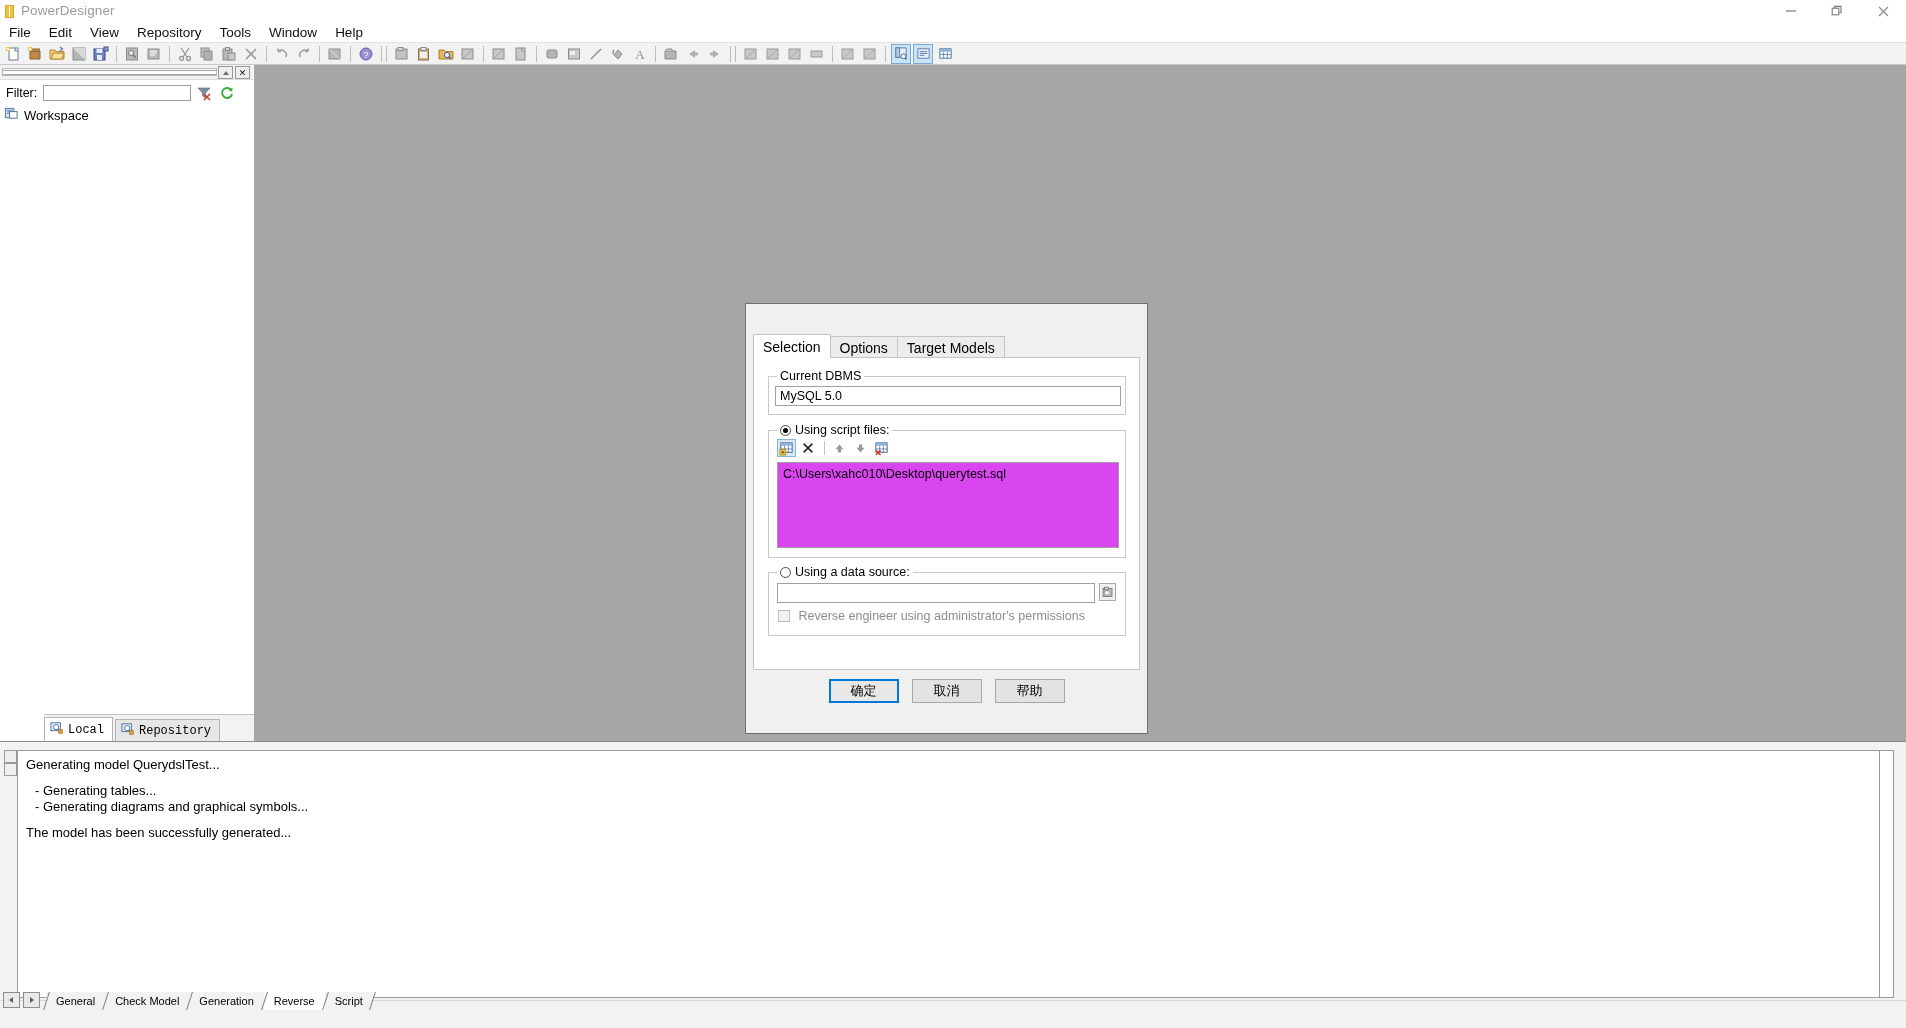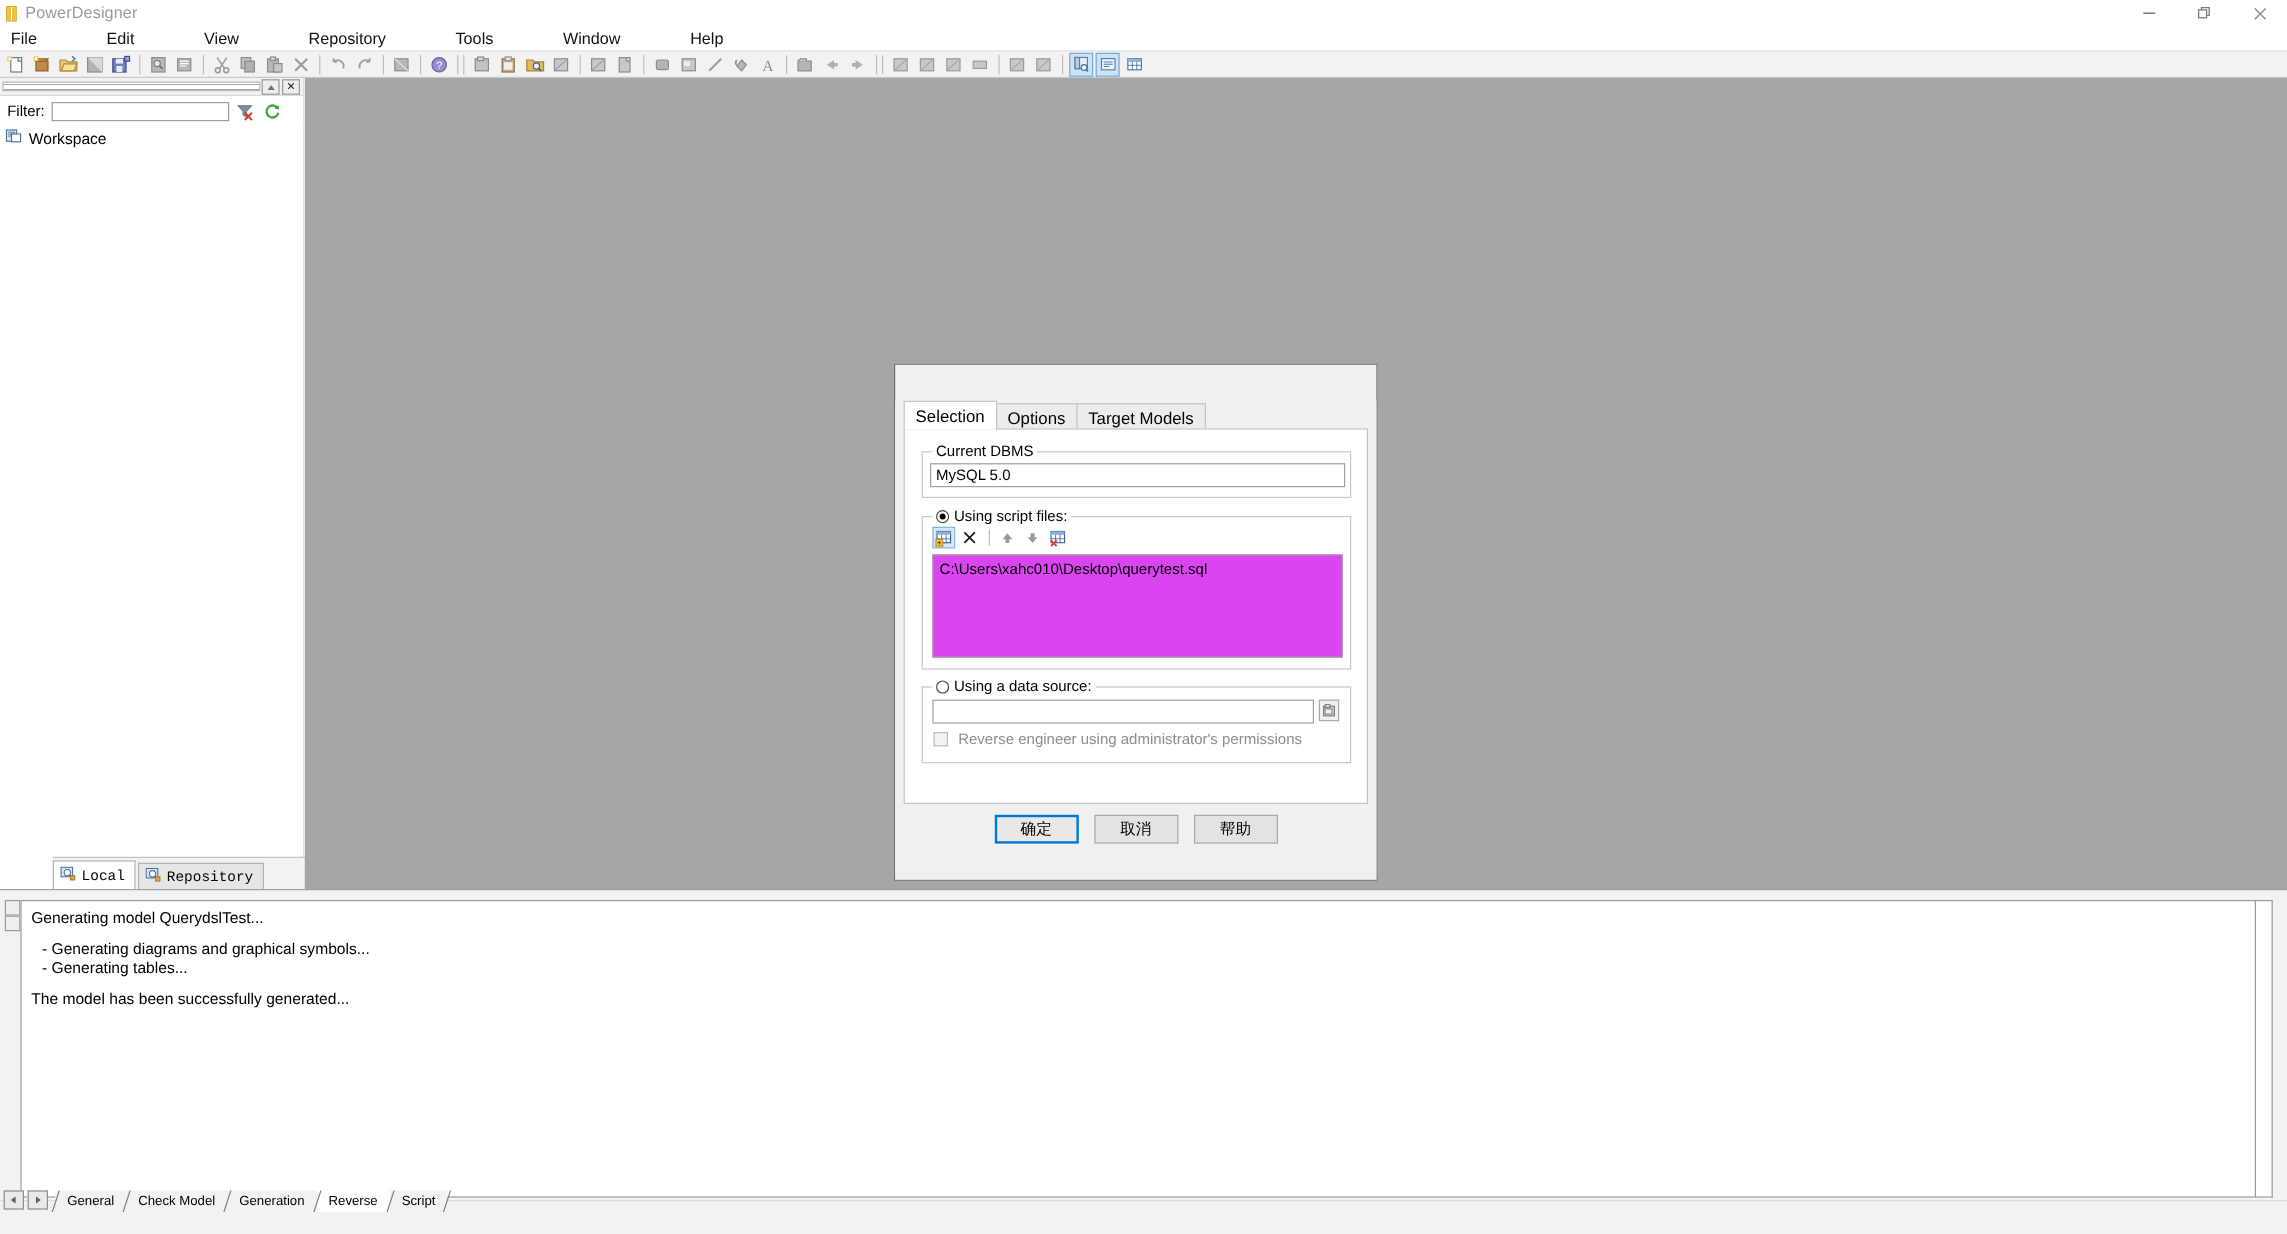--- a/index.html
+++ b/index.html
@@ -15,21 +15,21 @@
   .titlebar{position:absolute;left:0;top:0;width:1906px;height:22px;background:#ffffff;}
   .tb-icon{position:absolute;left:5px;top:5px;width:9px;height:13px;
            background:linear-gradient(90deg,#f0c040 0 45%,#ffffff 45% 55%,#f0c040 55% 100%);
            border:1px solid #d9a82f;box-sizing:border-box;}
   .tb-title{position:absolute;left:21px;top:3px;font-size:13.5px;color:#9b9b9b;letter-spacing:.1px;}
   .tb-btns{position:absolute;right:0;top:0;height:22px;display:flex;}
   .tb-btn{width:46px;height:22px;display:flex;align-items:center;justify-content:center;}
   .tb-btn svg{display:block;}
 
   
-  .menubar{position:absolute;left:0;top:22px;width:1906px;height:20px;background:#ffffff;display:flex;align-items:center;gap:40px;}
+  .menubar{position:absolute;left:0;top:22px;width:1906px;height:20px;background:#ffffff;display:flex;align-items:center;}
   .menu-item{padding:1px 9px;font-size:13.5px;color:#111;cursor:default;}
 
   
   .toolbar{position:absolute;left:0;top:42px;width:1906px;height:23px;
            background:#f2f2f2;border-top:1px solid #e2e2e2;border-bottom:1px solid #c9c9c9;
            display:flex;align-items:center;padding-left:2px;box-sizing:border-box;}
   .tbtn{width:20px;height:20px;display:flex;align-items:center;justify-content:center;margin:0 1px;}
   .tbtn.sel{background:#cbe3f7;border:1px solid #7aa9d2;box-sizing:border-box;}
   .tsep{width:1px;height:16px;background:#bdbdbd;margin:0 4px;}
   .tsep.dbl{width:4px;background:none;border-left:1px solid #bdbdbd;border-right:1px solid #bdbdbd;}
@@ -503,22 +503,22 @@
   <div class="outpanel">
     <div class="out-grip"></div>
     <div class="out-body">
       <div class="out-scrollcol">
         <div class="sc-btn"></div>
         <div class="sc-btn"></div>
       </div>
       <div class="out-text">
         <div>Generating model QuerydslTest...</div>
         <div class="blank"></div>
+        <div class="indent">- Generating tables...</div>
         <div class="indent">- Generating diagrams and graphical symbols...</div>
-        <div class="indent">- Generating tables...</div>
         <div class="blank"></div>
         <div>The model has been successfully generated...</div>
       </div>
       <div class="out-rightscroll"></div>
     </div>
 
     <div class="out-sep"></div>
 
     <div class="out-tabs">
       <div class="ot-nav">

